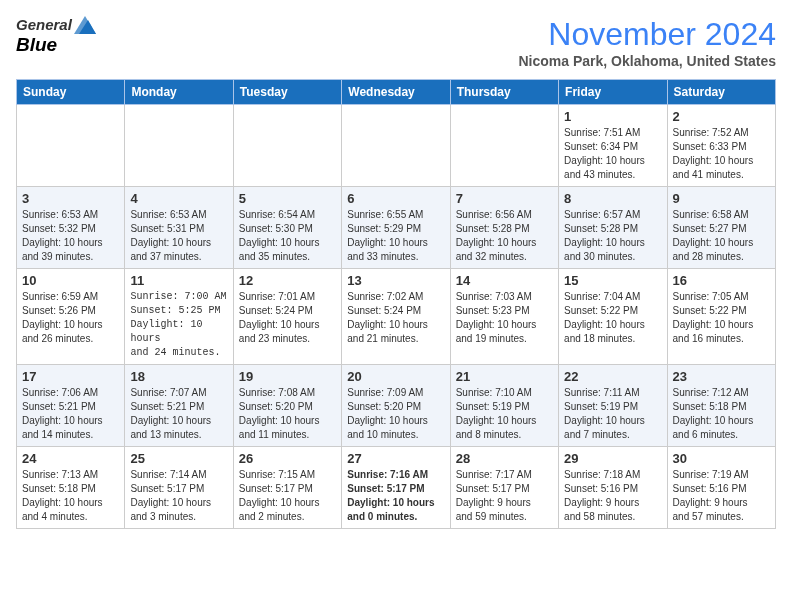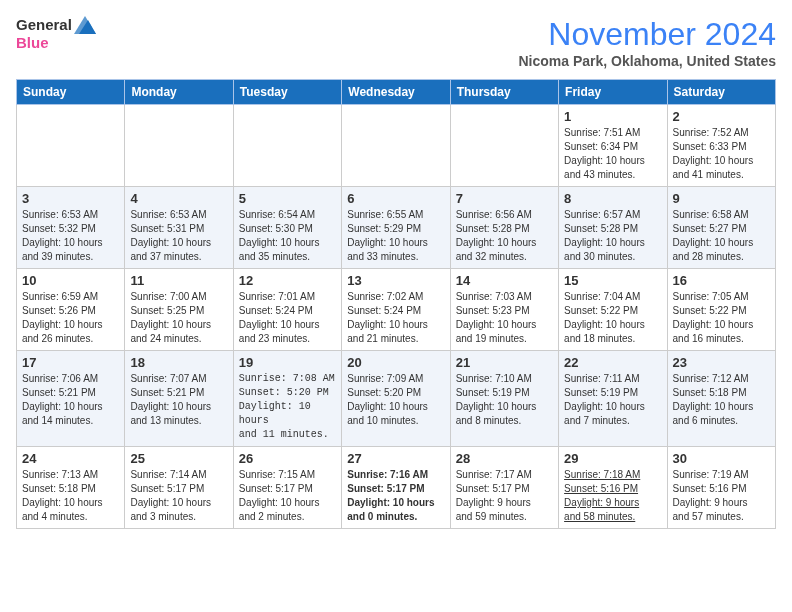--- a/index.html
+++ b/index.html
@@ -16,27 +16,28 @@
       align-items: flex-start;
       margin-bottom: 10px;
     }
     .logo {
       display: flex;
       flex-direction: column;
       font-size: 13px;
       font-weight: bold;
       color: #1a6fbd;
       line-height: 1.2;
+      font-style: italic;
     }
     .logo-text {
       display: flex;
       align-items: center;
     }
     .logo-general { color: #333; font-size: 15px; font-weight: bold; }
-    .logo-blue { color: #ec4899; font-size: 15px; font-weight: bold; }
+    .logo-blue { color: #000000; font-size: 19px; font-weight: bold; }
     .logo-icon {
       width: 22px;
       height: 18px;
       display: inline-block;
       margin-left: 2px;
     }
     .title-block {
       text-align: right;
     }
     .month-title {
@@ -199,21 +200,21 @@
       <tr class="row-odd">
         <td>
           <span class="day-num">10</span>
           <div class="day-info" style="white-space: pre-line;">Sunrise: 6:59 AM
 Sunset: 5:26 PM
 Daylight: 10 hours
 and 26 minutes.</div>
         </td>
         <td>
           <span class="day-num">11</span>
-          <div class="day-info" style="white-space: pre-line;">Sunrise: 7:00 AM
+          <div class="day-info" style="white-space: pre-line; font-family: Liberation Mono, monospace;">Sunrise: 7:00 AM
 Sunset: 5:25 PM
 Daylight: 10 hours
 and 24 minutes.</div>
         </td>
         <td>
           <span class="day-num">12</span>
           <div class="day-info" style="white-space: pre-line;">Sunrise: 7:01 AM
 Sunset: 5:24 PM
 Daylight: 10 hours
 and 23 minutes.</div>
@@ -257,21 +258,21 @@
         </td>
         <td>
           <span class="day-num">18</span>
           <div class="day-info" style="white-space: pre-line;">Sunrise: 7:07 AM
 Sunset: 5:21 PM
 Daylight: 10 hours
 and 13 minutes.</div>
         </td>
         <td>
           <span class="day-num">19</span>
-          <div class="day-info" style="white-space: pre-line; font-family: Liberation Mono, monospace;">Sunrise: 7:08 AM
+          <div class="day-info" style="white-space: pre-line;">Sunrise: 7:08 AM
 Sunset: 5:20 PM
 Daylight: 10 hours
 and 11 minutes.</div>
         </td>
         <td>
           <span class="day-num">20</span>
           <div class="day-info" style="white-space: pre-line;">Sunrise: 7:09 AM
 Sunset: 5:20 PM
 Daylight: 10 hours
 and 10 minutes.</div>
@@ -329,21 +330,21 @@
         </td>
         <td>
           <span class="day-num">28</span>
           <div class="day-info" style="white-space: pre-line;">Sunrise: 7:17 AM
 Sunset: 5:17 PM
 Daylight: 9 hours
 and 59 minutes.</div>
         </td>
         <td>
           <span class="day-num">29</span>
-          <div class="day-info" style="white-space: pre-line; text-decoration: underline;">Sunrise: 7:18 AM
+          <div class="day-info" style="white-space: pre-line;">Sunrise: 7:18 AM
 Sunset: 5:16 PM
 Daylight: 9 hours
 and 58 minutes.</div>
         </td>
         <td>
           <span class="day-num">30</span>
           <div class="day-info" style="white-space: pre-line;">Sunrise: 7:19 AM
 Sunset: 5:16 PM
 Daylight: 9 hours
 and 57 minutes.</div>

